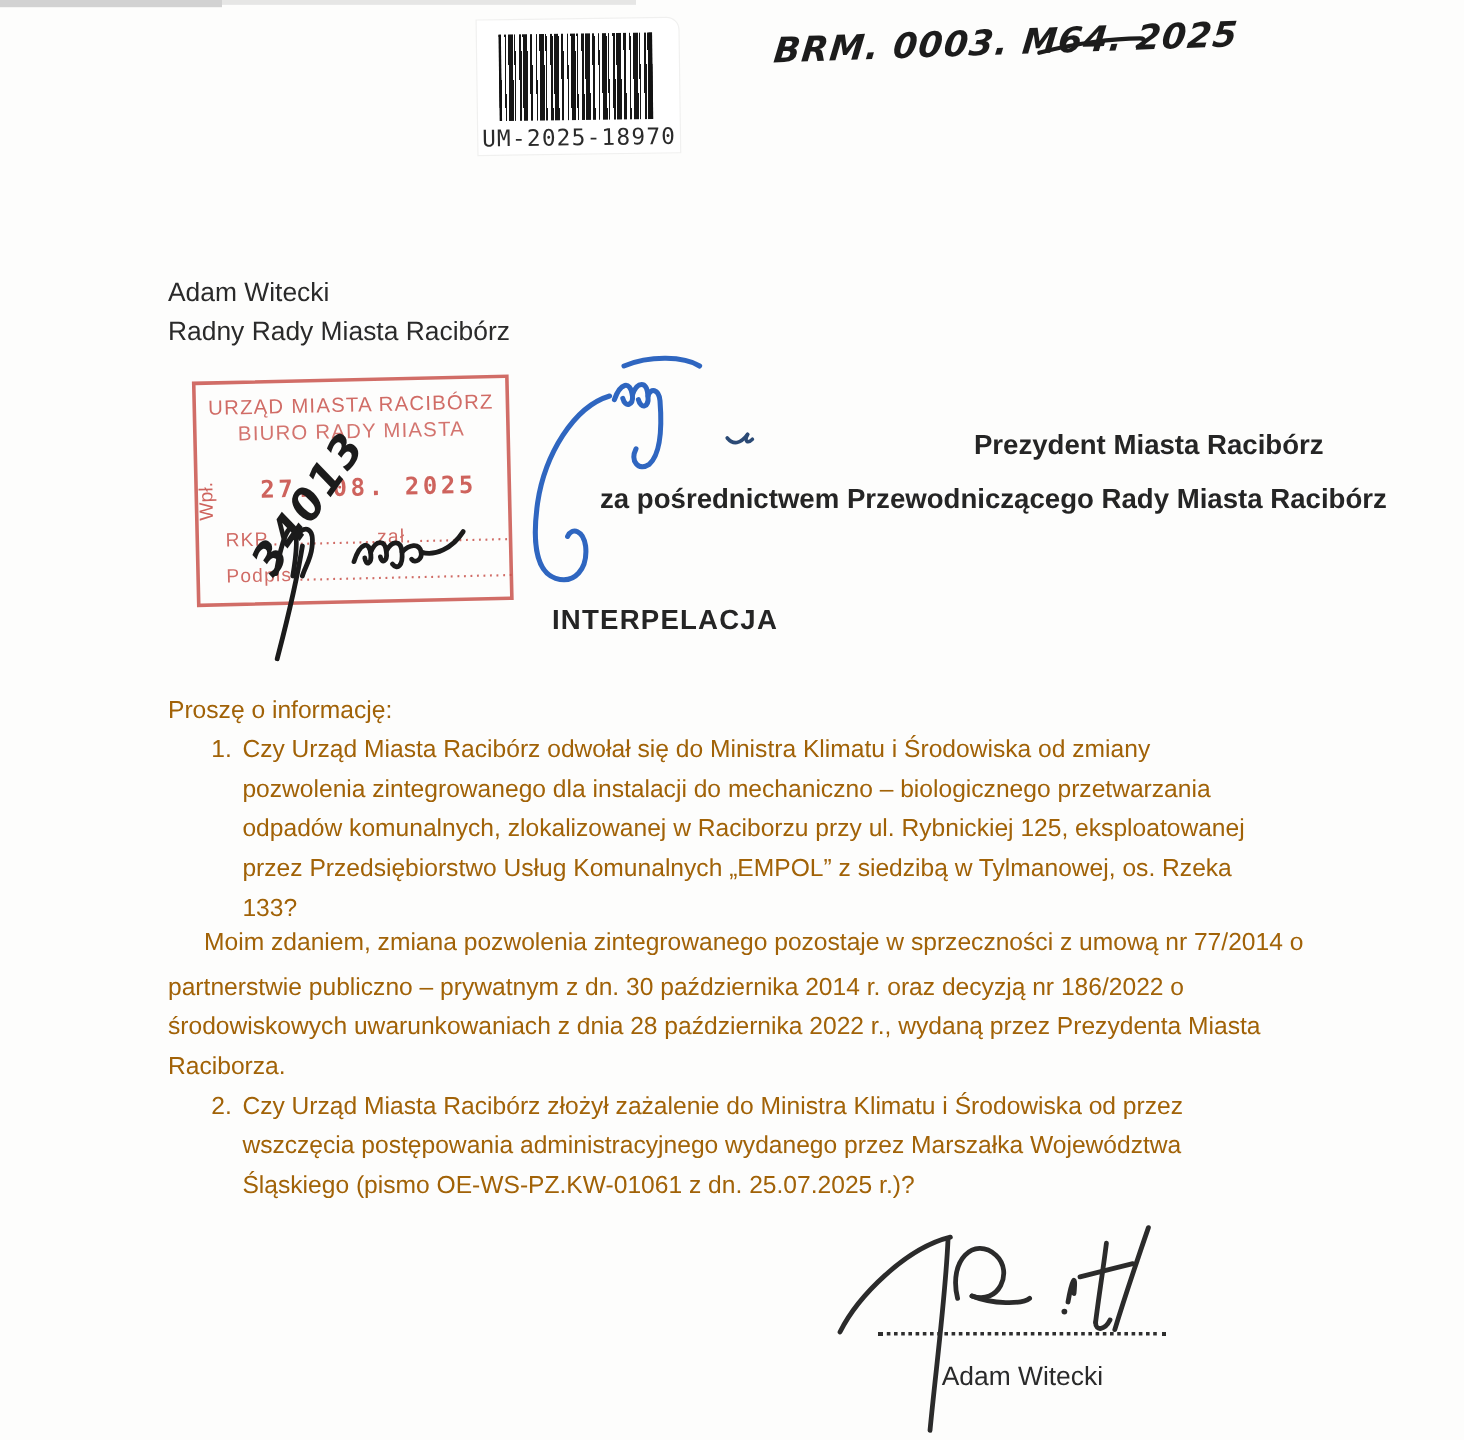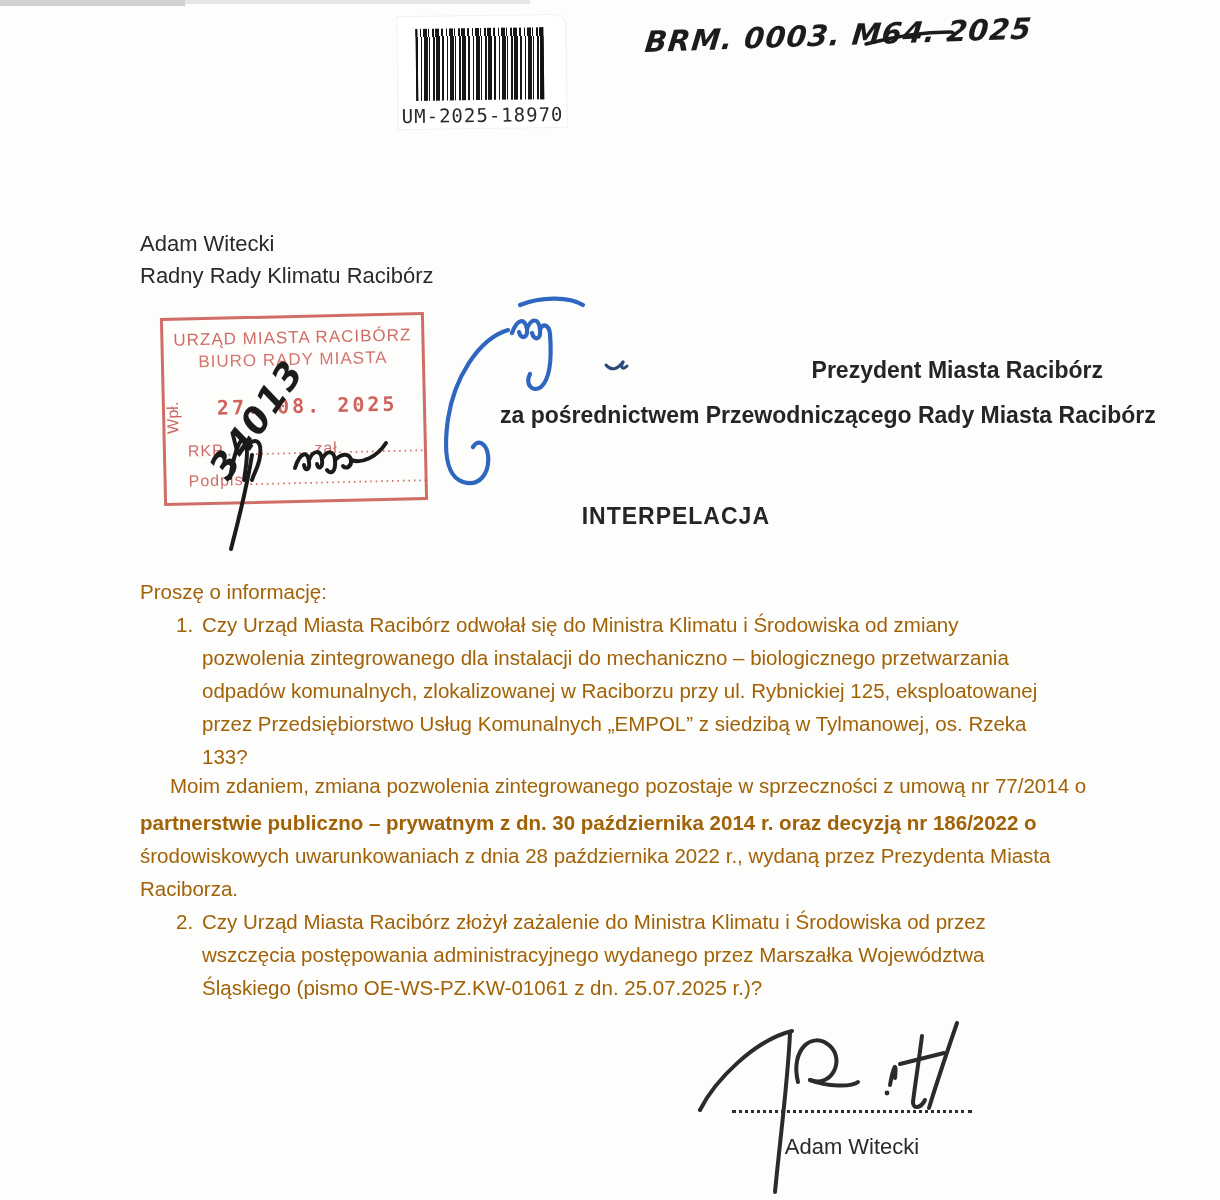--- a/index.html
+++ b/index.html
@@ -61,21 +61,21 @@
     position:absolute;left:52px;top:76px;font-size:20px;letter-spacing:3px;
     font-family:"DejaVu Sans Mono", monospace;font-weight:bold;opacity:.9;white-space:nowrap;
   }
   .stamp .rkp{position:absolute;left:22px;top:122px;font-size:16px;letter-spacing:1px;opacity:.85;white-space:nowrap;}
   .stamp .pod{position:absolute;left:22px;top:152px;font-size:16px;letter-spacing:1px;opacity:.85;white-space:nowrap;}
   .recipient{
     position:absolute;left:500px;width:603px;text-align:right;
     font-size:23px;font-weight:bold;color:#252525;white-space:nowrap;
   }
   .doc-title{
-    position:absolute;left:460px;top:503px;width:310px;text-align:right;
+    position:absolute;left:460px;top:503px;width:310px;text-align:left;
     font-size:23px;font-weight:bold;letter-spacing:1px;color:#252525;
   }
   .body-block{position:absolute;left:140px;top:0;width:980px;}
   .bline{position:absolute;white-space:nowrap;font-size:20.5px;color:#a16207;}
   .bline .num{position:absolute;left:36px;}
   .bline .li-text{position:absolute;left:62px;}
   .bline.lind{left:62px;}
   .dotted-line{
     position:absolute;left:732px;top:1110px;width:240px;height:0;
     border-top:3px dotted #2e2e2e;
@@ -111,21 +111,21 @@
 
   <svg class="hand-ref" width="330" height="72" viewBox="0 0 330 72">
     <g transform="translate(6,44) rotate(-2) skewX(-8)">
       <text class="ref-text">BRM. 0003. M64. 2025</text>
     </g>
     <path d="M228 36 C 258 28, 290 24, 312 24 C 318 24, 316 29, 310 31" stroke="#1c1c1c" stroke-width="3.4" fill="none" stroke-linecap="round"></path>
   </svg>
 
 
   <div class="sender" style="top:231px;">Adam Witecki</div>
-  <div class="sender" style="top:263px;">Radny Rady Klimatu Racibórz</div>
+  <div class="sender" style="top:263px;">Radny Rady Miasta Racibórz</div>
 
   <div class="stamp">
     <div class="s-line s1">URZĄD MIASTA RACIBÓRZ</div>
     <div class="s-line s2">BIURO RADY MIASTA</div>
     <div class="wpl">Wpł.</div>
     <div class="s-date">27. 08. 2025</div>
     <div class="rkp">RKP.................zał. ..............</div>
     <div class="pod">Podpis..................................</div>
   </div>
 
@@ -170,21 +170,21 @@
     <div class="bline" style="top:613px;">
       <span class="num">1.</span>
       <span class="li-text">Czy Urząd Miasta Racibórz odwołał się do Ministra Klimatu i Środowiska od zmiany</span>
     </div>
     <div class="bline lind" style="top:646px;">pozwolenia zintegrowanego dla instalacji do mechaniczno – biologicznego przetwarzania</div>
     <div class="bline lind" style="top:679px;">odpadów komunalnych, zlokalizowanej w Raciborzu przy ul. Rybnickiej 125, eksploatowanej</div>
     <div class="bline lind" style="top:712px;">przez Przedsiębiorstwo Usług Komunalnych „EMPOL” z siedzibą w Tylmanowej, os. Rzeka</div>
     <div class="bline lind" style="top:745px;">133?</div>
 
     <div class="bline" style="top:774px;margin-left:30px;">Moim zdaniem, zmiana pozwolenia zintegrowanego pozostaje w sprzeczności z umową nr 77/2014 o</div>
-    <div class="bline" style="top:811px;font-weight:bold;">partnerstwie publiczno – prywatnym z dn. 30 października 2014 r. oraz decyzją nr 186/2022 o</div>
+    <div class="bline" style="top:811px;">partnerstwie publiczno – prywatnym z dn. 30 października 2014 r. oraz decyzją nr 186/2022 o</div>
     <div class="bline" style="top:844px;">środowiskowych uwarunkowaniach z dnia 28 października 2022 r., wydaną przez Prezydenta Miasta</div>
     <div class="bline" style="top:877px;">Raciborza.</div>
 
     <div class="bline" style="top:910px;">
       <span class="num">2.</span>
       <span class="li-text">Czy Urząd Miasta Racibórz złożył zażalenie do Ministra Klimatu i Środowiska od przez</span>
     </div>
     <div class="bline lind" style="top:943px;">wszczęcia postępowania administracyjnego wydanego przez Marszałka Województwa</div>
     <div class="bline lind" style="top:976px;">Śląskiego (pismo OE-WS-PZ.KW-01061 z dn. 25.07.2025 r.)?</div>
   </div>

